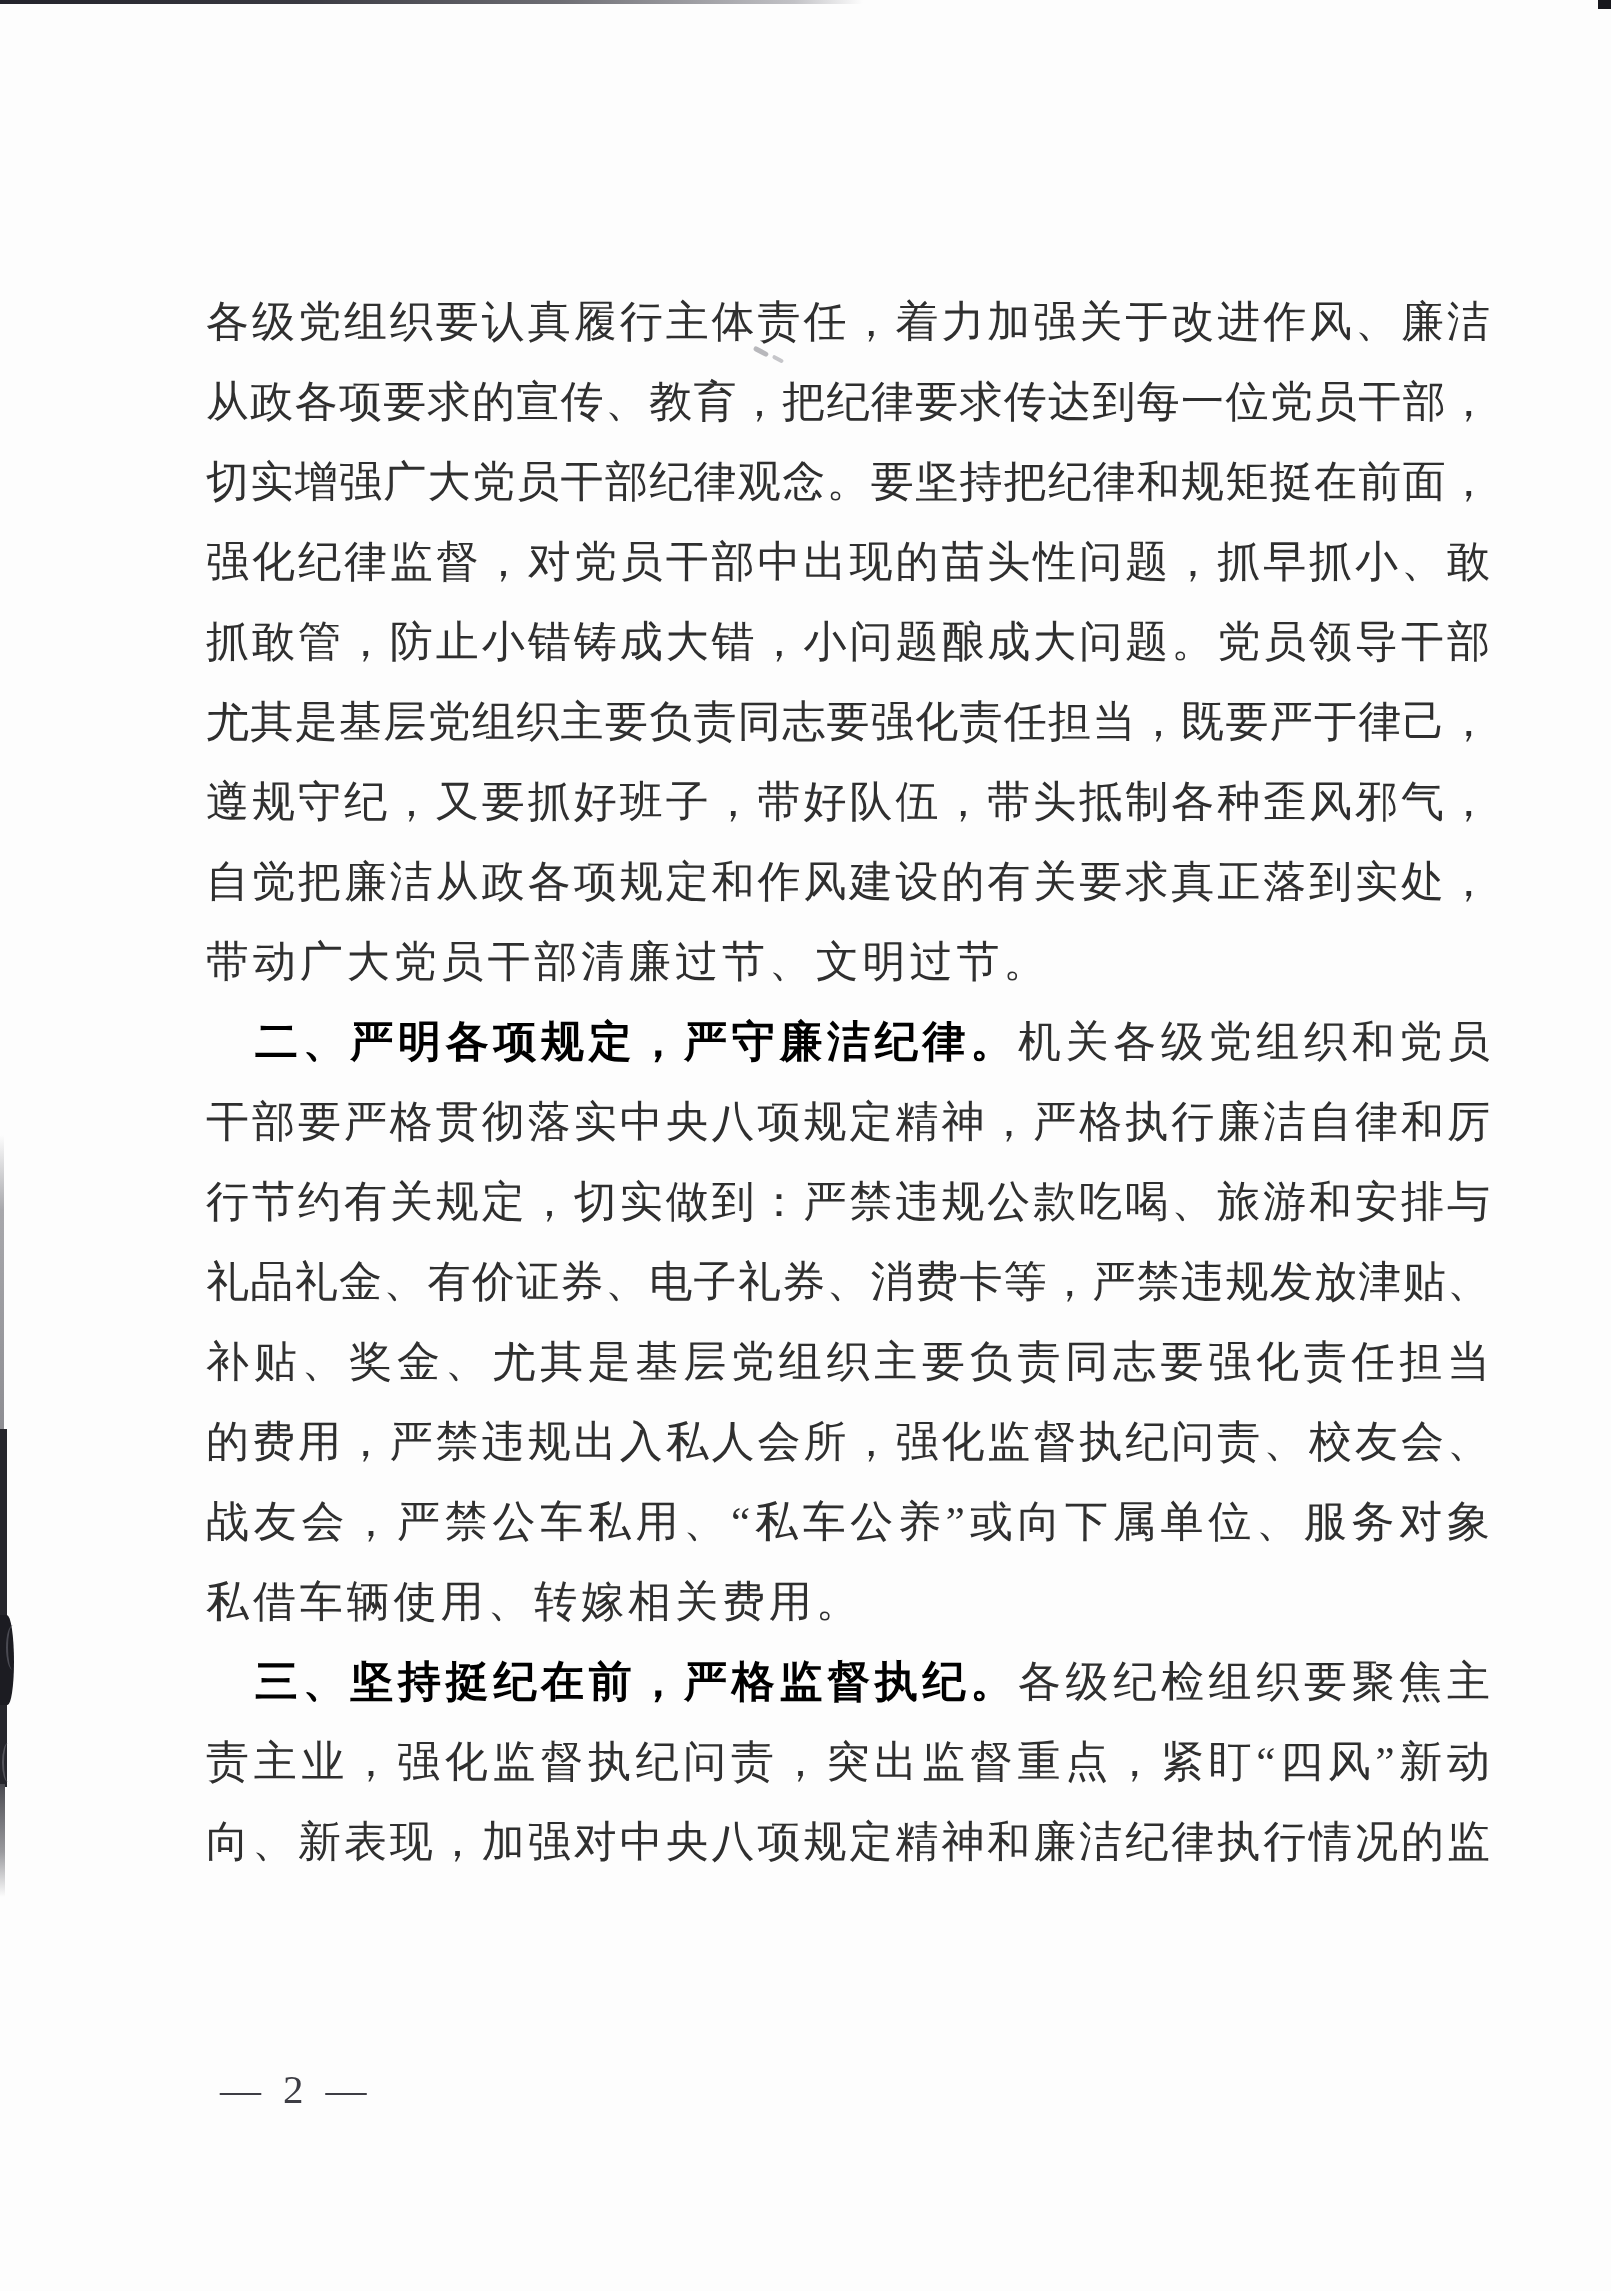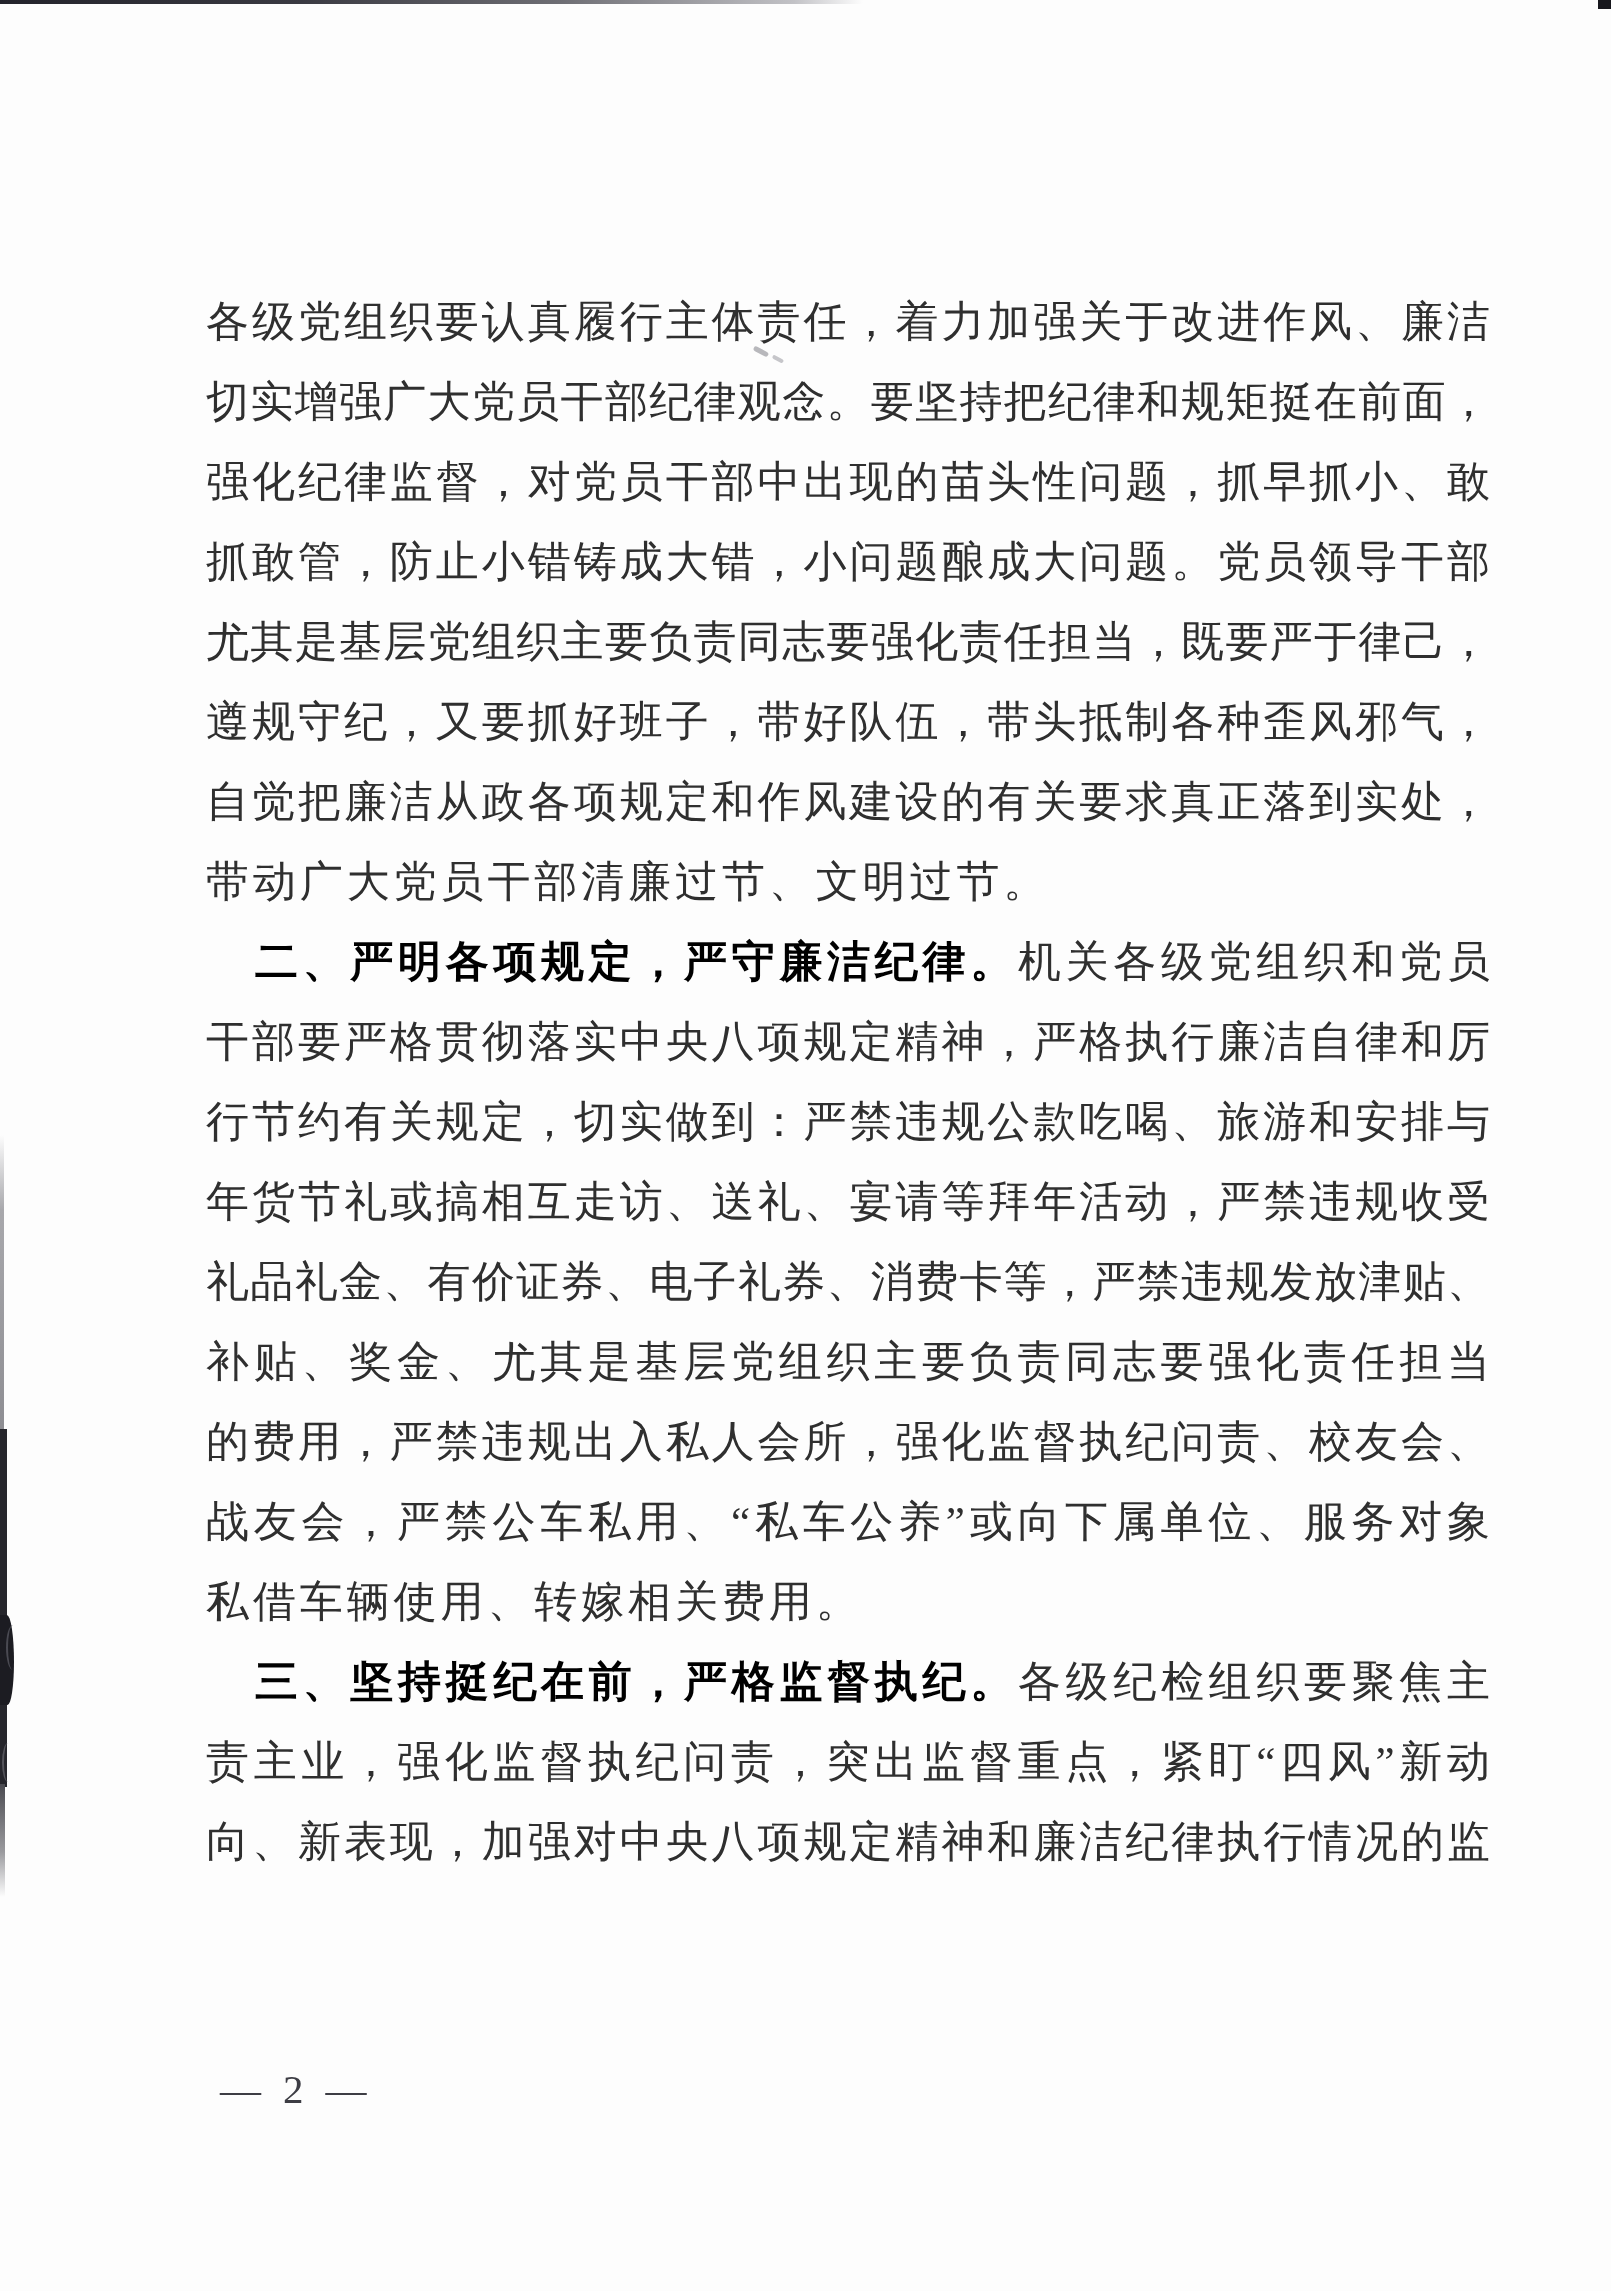--- a/index.html
+++ b/index.html
@@ -80,32 +80,32 @@
   <div class="art left-dark-line"></div>
   <div class="art left-blob"></div>
   <div class="art left-tail"></div>
   <div class="art left-hook-1"></div>
   <div class="art left-hook-2"></div>
   <div class="art smudge-1"></div>
   <div class="art smudge-2"></div>
 
   <div class="textblock">
     <div class="line"><span class="b"></span><span>各级党组织要认真履行主体责任，着力加强关于改进作风、廉洁</span></div>
+    <div class="line"><span class="b"></span><span>从政各项要求的宣传、教育，把纪律要求传达到每一位党员干部，</span></div>
     <div class="line"><span class="b"></span><span>切实增强广大党员干部纪律观念。要坚持把纪律和规矩挺在前面，</span></div>
     <div class="line"><span class="b"></span><span>强化纪律监督，对党员干部中出现的苗头性问题，抓早抓小、敢</span></div>
     <div class="line"><span class="b"></span><span>抓敢管，防止小错铸成大错，小问题酿成大问题。党员领导干部</span></div>
     <div class="line"><span class="b"></span><span>尤其是基层党组织主要负责同志要强化责任担当，既要严于律己，</span></div>
     <div class="line"><span class="b"></span><span>遵规守纪，又要抓好班子，带好队伍，带头抵制各种歪风邪气，</span></div>
     <div class="line"><span class="b"></span><span>自觉把廉洁从政各项规定和作风建设的有关要求真正落到实处，</span></div>
     <div class="line end"><span class="b"></span><span>带动广大党员干部清廉过节、文明过节。</span></div>
 
     <div class="line ind"><span class="b">二、严明各项规定，严守廉洁纪律。</span><span>机关各级党组织和党员</span></div>
     <div class="line"><span class="b"></span><span>干部要严格贯彻落实中央八项规定精神，严格执行廉洁自律和厉</span></div>
     <div class="line"><span class="b"></span><span>行节约有关规定，切实做到：严禁违规公款吃喝、旅游和安排与</span></div>
-    <div class="line"><span class="b"></span><span>年货节礼或搞相互走访、送礼、宴请等拜年活动，严禁违规收受</span></div>
     <div class="line"><span class="b"></span><span>礼品礼金、有价证券、电子礼券、消费卡等，严禁违规发放津贴、</span></div>
     <div class="line"><span class="b"></span><span>补贴、奖金、尤其是基层党组织主要负责同志要强化责任担当</span></div>
     <div class="line"><span class="b"></span><span>的费用，严禁违规出入私人会所，强化监督执纪问责、校友会、</span></div>
     <div class="line"><span class="b"></span><span>战友会，严禁公车私用、“私车公养”或向下属单位、服务对象</span></div>
     <div class="line end"><span class="b"></span><span>私借车辆使用、转嫁相关费用。</span></div>
 
     <div class="line ind"><span class="b">三、坚持挺纪在前，严格监督执纪。</span><span>各级纪检组织要聚焦主</span></div>
     <div class="line"><span class="b"></span><span>责主业，强化监督执纪问责，突出监督重点，紧盯“四风”新动</span></div>
     <div class="line"><span class="b"></span><span>向、新表现，加强对中央八项规定精神和廉洁纪律执行情况的监</span></div>
   </div>

